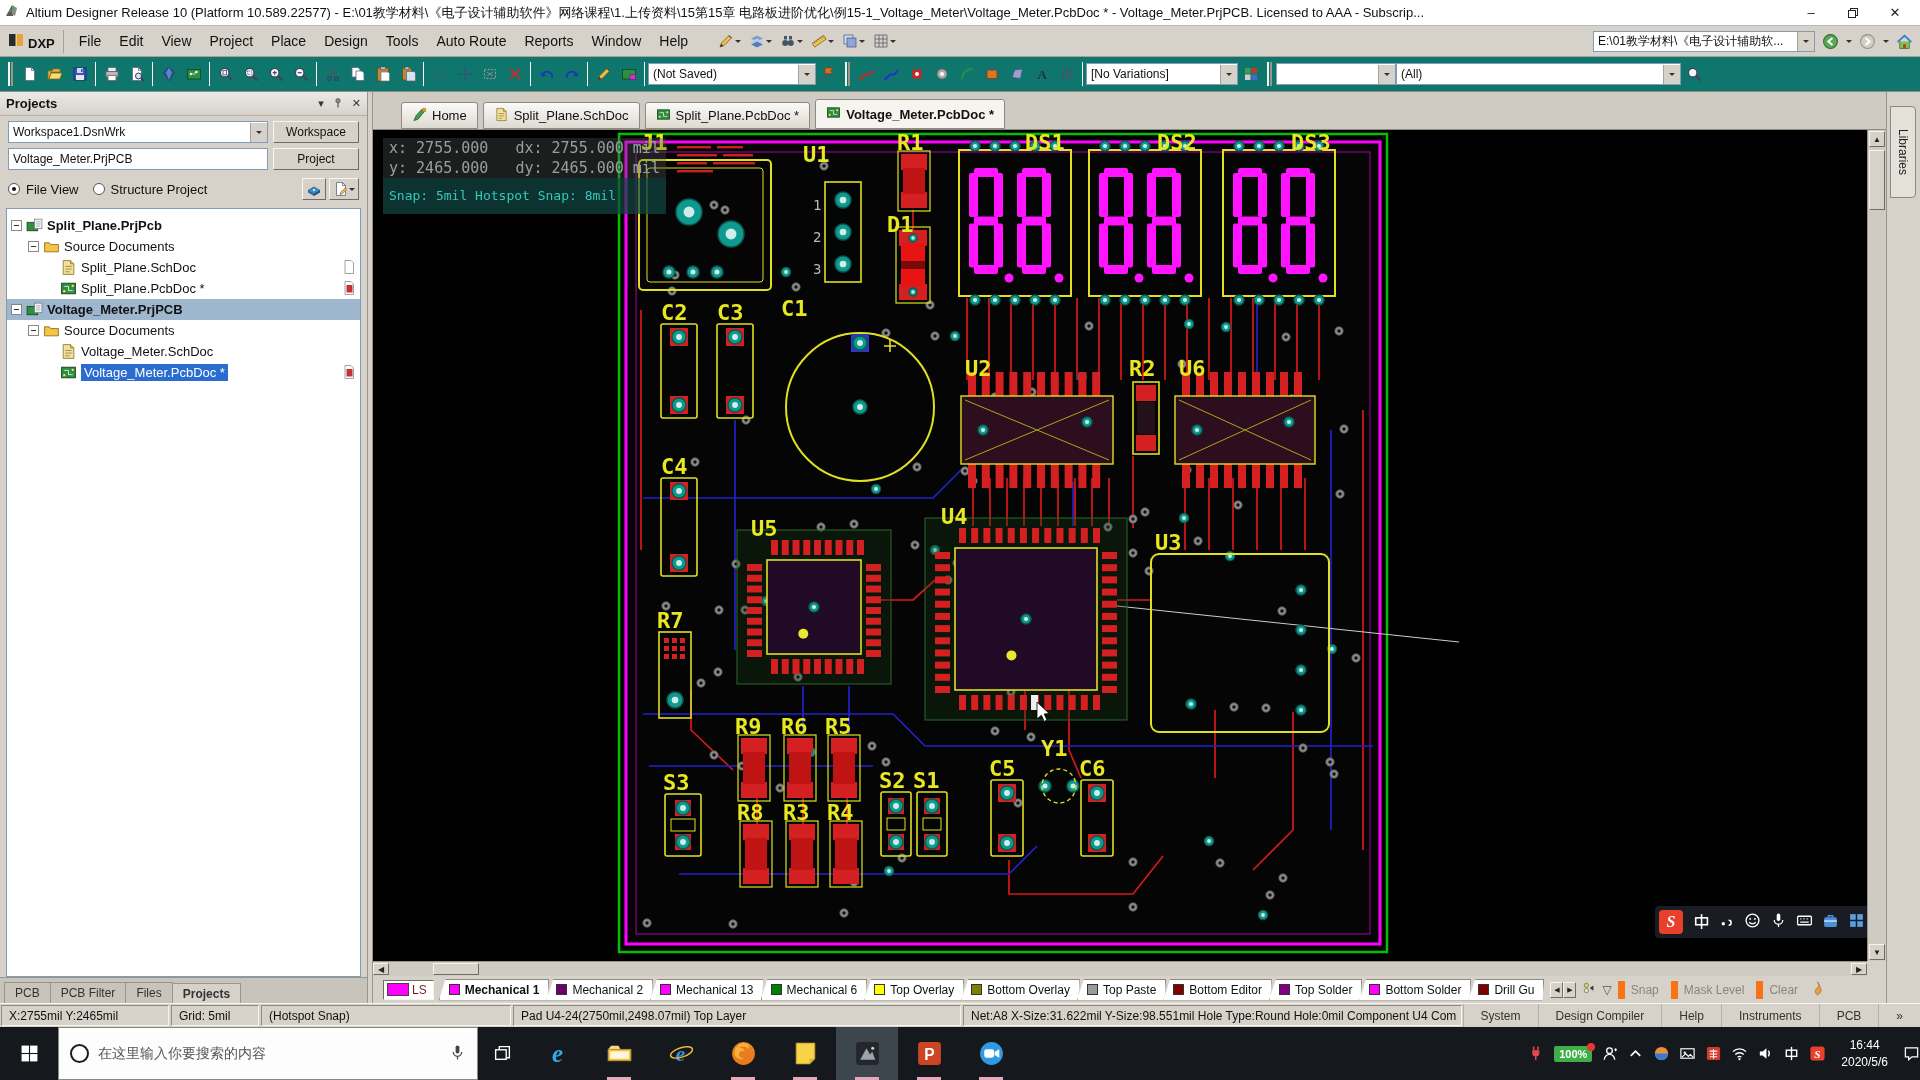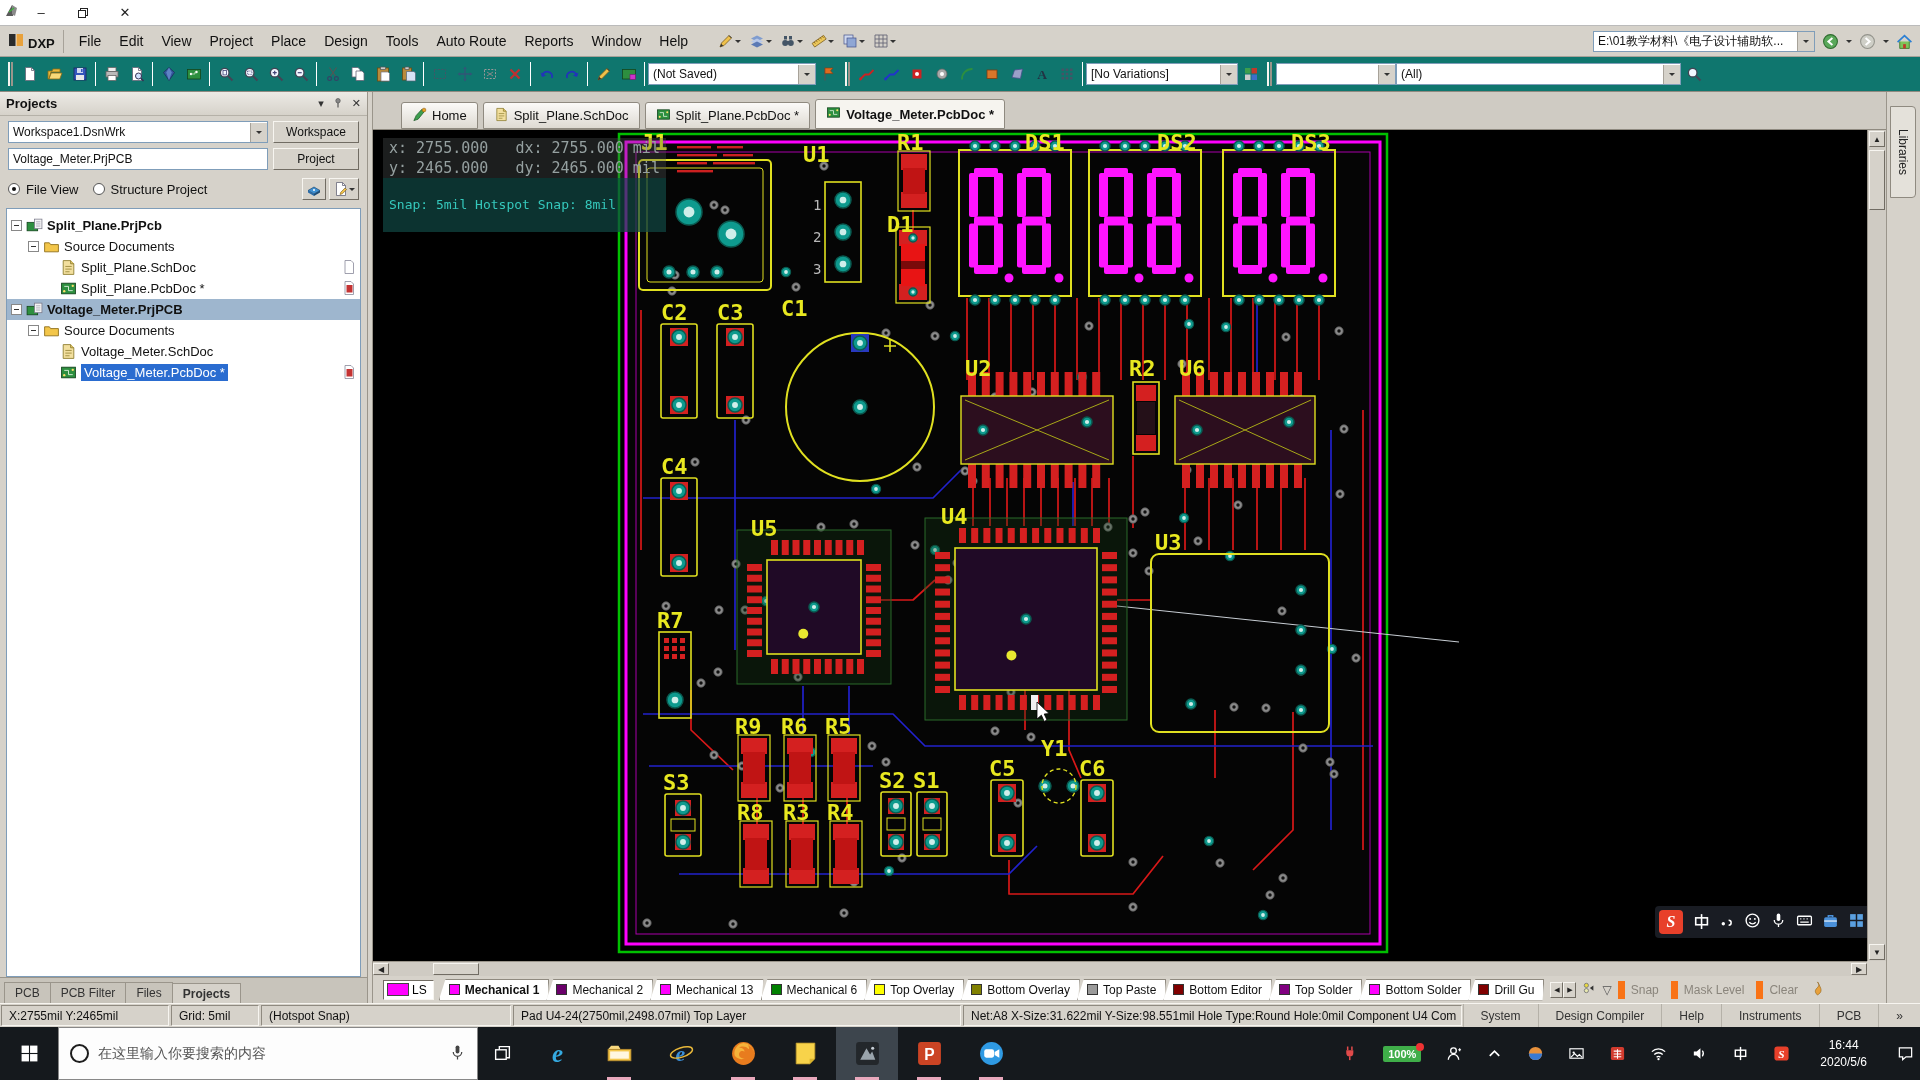--- a/index.html
+++ b/index.html
@@ -62,21 +62,21 @@
   
   .docbar { position:absolute; left:373px; top:0; width:1513px; height:38px; background:#cfcbc3; display:flex; align-items:flex-end; padding:0 0 0 28px; border-bottom:1px solid #8f8a80; }
   .dtab { height:27px; display:flex; align-items:center; gap:5px; padding:0 10px; background:linear-gradient(#fbfaf8,#dedad2); border:1px solid #8f8a80; border-radius:3px 3px 0 0; margin-right:5px; font-size:13px; white-space:nowrap; }
   .dtab.active { background:#f6f4ef; height:30px; font-weight:bold; }
 
   
   .canvas { position:absolute; left:373px; top:38px; width:1494px; height:831px; background:#000; overflow:hidden; }
   .canvas svg.pcb { position:absolute; left:0; top:0; }
   .hud { position:absolute; left:10px; top:8px; font-family:"DejaVu Sans Mono", monospace; font-size:15px; line-height:20px; }
   .hud .l12 { color:#95a0a0; background:rgba(80,86,86,.35); padding:0 6px; white-space:pre; }
-  .hud .l3 { color:#35c8bc; background:rgba(16,70,66,.72); padding:17px 6px; font-size:13px; }
+  .hud .l3 { color:#35c8bc; background:rgba(16,70,66,.72); padding:8px 6px; font-size:13px; }
   .sogou { position:absolute; left:1282px; top:776px; height:32px; display:flex; align-items:center; gap:9px; background:rgba(28,32,40,.88); border-radius:4px; padding:0 10px 0 4px; }
   .sogou .slogo { width:24px; height:24px; border-radius:4px; background:#e8402a; color:#fff; font-weight:bold; font-style:italic; display:flex; align-items:center; justify-content:center; font-size:16px; font-family:"Liberation Serif", serif; }
 
   
   .vscroll { position:absolute; left:1867px; top:38px; width:19px; height:831px; background:#cfcbc3; border-left:1px solid #9a958b; }
   .hscroll { position:absolute; left:373px; top:869px; width:1494px; height:15px; background:#cfcbc3; border-top:1px solid #9a958b; }
   .sbtn { position:absolute; background:#d6d2ca; border:1px solid; border-color:#f7f5f0 #716c63 #716c63 #f7f5f0; display:flex; align-items:center; justify-content:center; font-size:8px; color:#222; }
   .sthumb { position:absolute; background:#d6d2ca; border:1px solid; border-color:#f7f5f0 #716c63 #716c63 #f7f5f0; }
 
   
@@ -105,37 +105,38 @@
   
   .taskbar { position:absolute; left:0; top:1027px; width:1920px; height:53px; background:#15191d; display:flex; align-items:stretch; color:#fff; }
   .startbtn { width:58px; display:flex; align-items:center; justify-content:center; }
   .searchbox { width:420px; background:#fdfdfd; color:#555; display:flex; align-items:center; gap:9px; padding:0 11px; font-size:14px; border:1px solid #888; }
   .cortana { width:19px; height:19px; border:2.5px solid #1d1d1d; border-radius:50%; flex:none; }
   .searchbox .mic { margin-left:auto; }
   .tvbtn { width:48px; display:flex; align-items:center; justify-content:center; }
   .tapp { width:62px; display:flex; align-items:center; justify-content:center; position:relative; }
   .tapp.active { background:#3d454d; }
   .tapp .run { position:absolute; bottom:0; left:19px; width:24px; height:3px; background:#e8a8bc; }
-  .tray { margin-left:auto; display:flex; align-items:center; gap:24px; padding-right:6px; }
+  .tray { margin-left:auto; display:flex; align-items:center; gap:9px; padding-right:0; }
   .batt { position:relative; background:#3fae49; border-radius:2px; padding:2px 5px; font-size:11px; font-weight:bold; color:#fff; }
   .batt::after { content:''; position:absolute; right:-3px; top:-3px; width:8px; height:8px; border-radius:50%; background:#e33; }
   .clock { text-align:center; font-size:12px; line-height:1.35; padding:0 6px; }
   .trayic { display:flex; align-items:center; justify-content:center; }
 </style>
 </head>
 <body>
 
 <div id="root">
 
   <div class="titlebar">
     <span id="appico"><svg viewBox="0 0 16 16" width="16" height="16">
           <path d="M2 13L8 2l3 4-2 7z" fill="#5a5a5a"></path>
           <path d="M8 2l5 3-2 8-3-2z" fill="#8a8a8a"></path>
           <path d="M5 9l5-4" stroke="#3ab03a" stroke-width="1.2"></path>
         </svg></span>
+    <span class="ttext">Altium Designer Release 10 (Platform 10.589.22577) - E:\01教学材料\《电子设计辅助软件》网络课程\1.上传资料\15第15章 电路板进阶优化\例15-1_Voltage_Meter\Voltage_Meter.PcbDoc * - Voltage_Meter.PrjPCB. Licensed to AAA - Subscrip...</span>
     <span class="winbtns">
       <span class="winbtn">–</span>
       <span class="winbtn" id="restorebtn">
           <svg viewBox="0 0 12 12" width="12" height="12">
             <rect x="3.5" y="1.5" width="7" height="7" fill="none" stroke="#222"></rect>
             <rect x="1.5" y="3.5" width="7" height="7" fill="#fff" stroke="#222"></rect>
           </svg>
         </span>
       <span class="winbtn">✕</span>
     </span>
@@ -1531,21 +1532,21 @@
     </div>
     <div class="hscroll">
       <div class="sbtn" style="left:0;top:1px;width:16px;height:12px;">◀</div>
       <div class="sthumb" style="left:60px;top:1px;width:46px;height:12px;"></div>
       <div class="sbtn" style="right:0;top:1px;width:16px;height:12px;">▶</div>
     </div>
 
     <div class="layerbar" id="layerbar">
         <span class="lswatch">
           <span class="sw" style="background:#ff00ff;"></span>
-          <span style="color:#000000;">LS</span>
+          <span style="color:#7f1d1d;">LS</span>
         </span>
         <span class="ltab active">
           <span class="sq" style="background:#ff00ff;"></span>
           <span>Mechanical 1</span>
         </span>
         <span class="ltab">
           <span class="sq" style="background:#6a006a;"></span>
           <span>Mechanical 2</span>
         </span>
         <span class="ltab">

